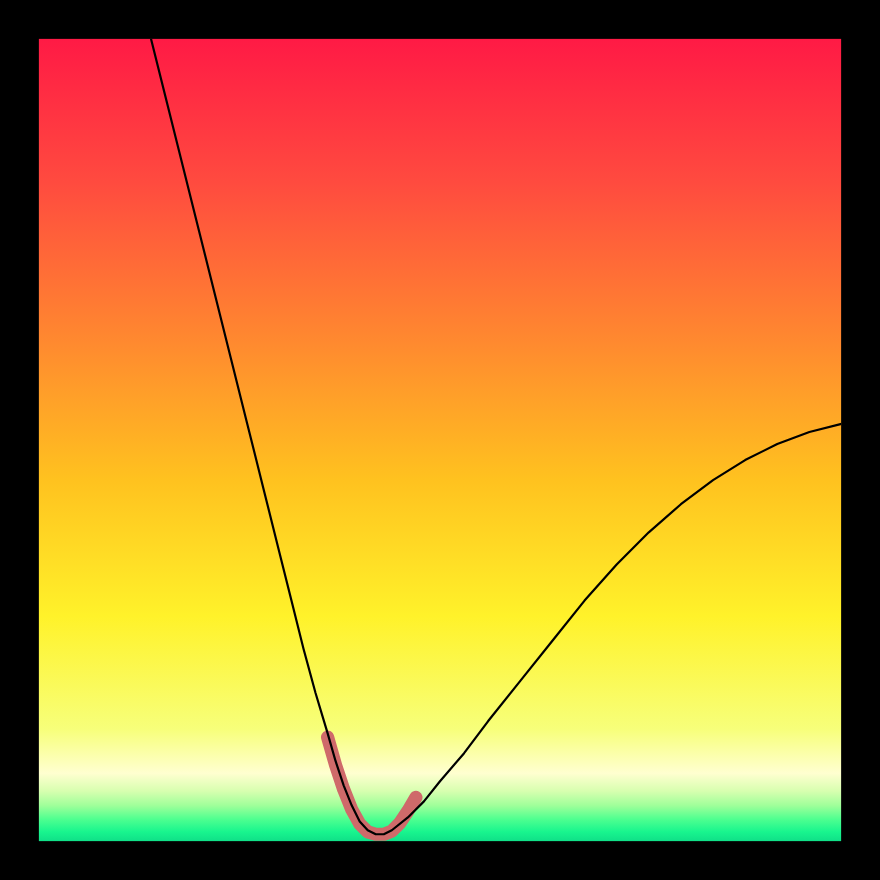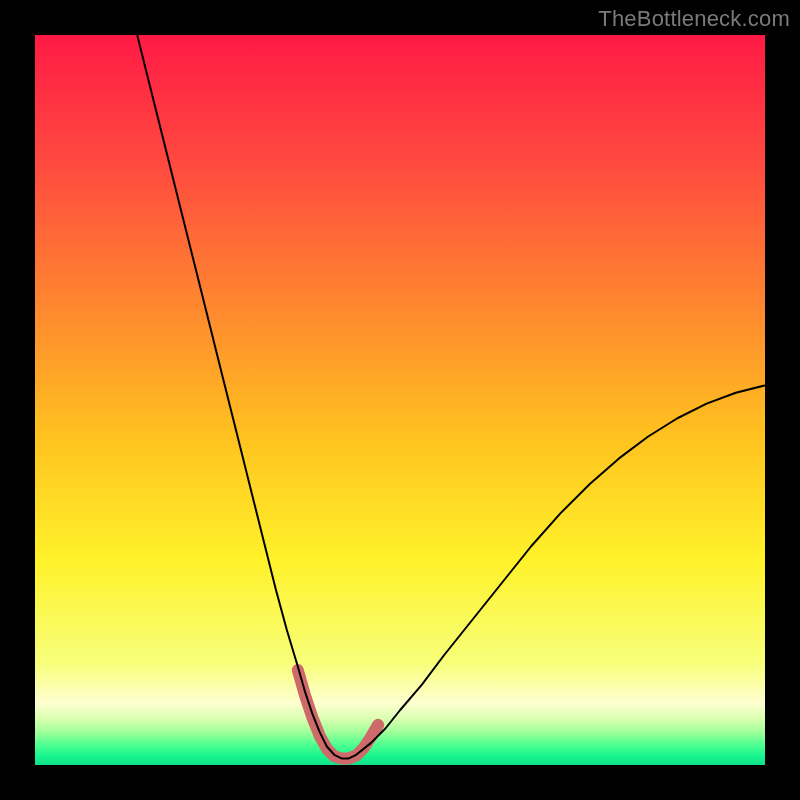--- a/index.html
+++ b/index.html
@@ -41,21 +41,20 @@
   }
   .curve-svg {
     position: absolute;
     inset: 0;
   }
 </style>
 </head>
 <body>
 
 <div class="stage">
-  <div class="watermark">TheBottleneck.com</div>
   <div class="plot">
     <svg class="gradient" viewBox="0 0 100 100" preserveAspectRatio="none">
       <defs>
         <linearGradient id="bg" x1="0" y1="0" x2="0" y2="1">
             <stop offset="0%" stop-color="#ff1a45"></stop>
             <stop offset="18%" stop-color="#ff4b3f"></stop>
             <stop offset="38%" stop-color="#ff8a2f"></stop>
             <stop offset="55.00000000000001%" stop-color="#ffc21f"></stop>
             <stop offset="72%" stop-color="#fff22a"></stop>
             <stop offset="86%" stop-color="#f7ff7a"></stop>

